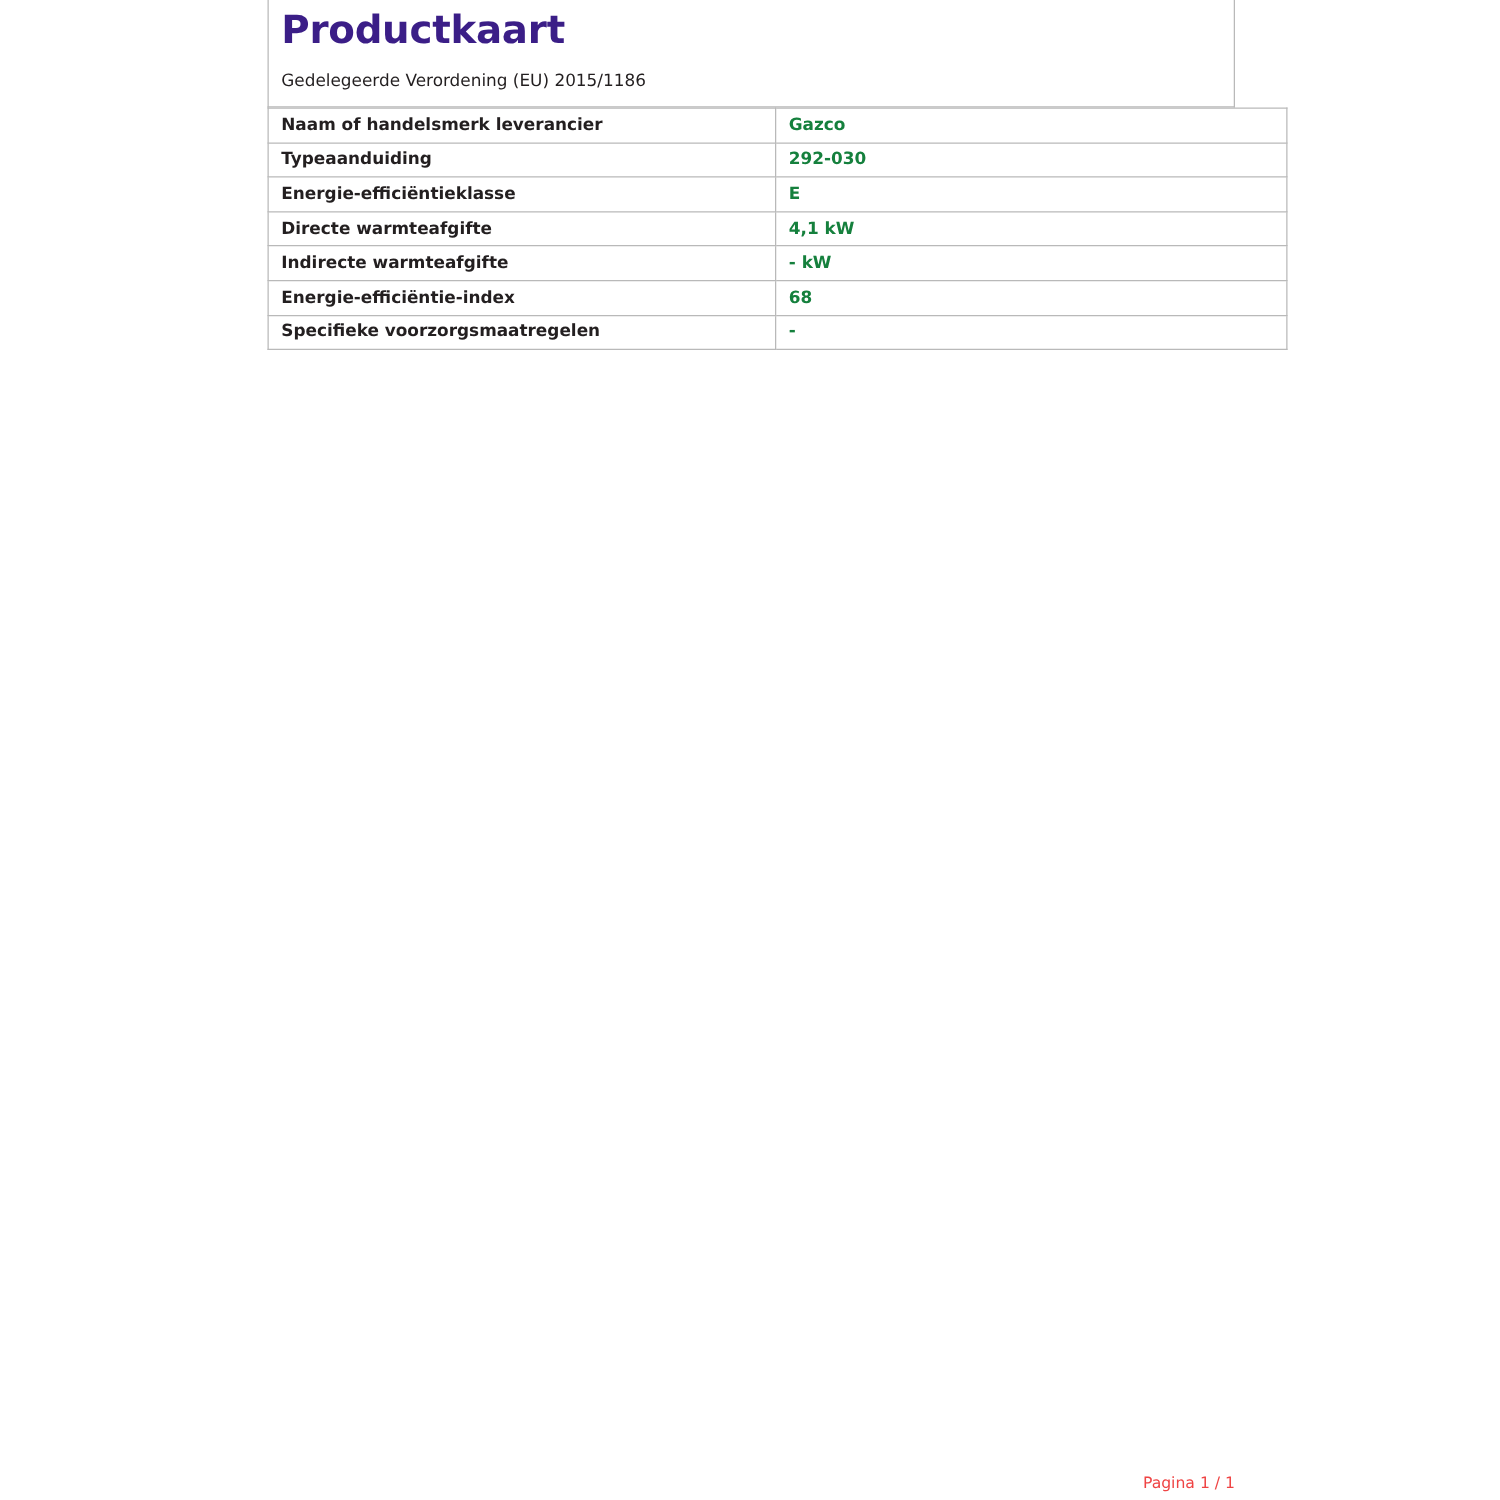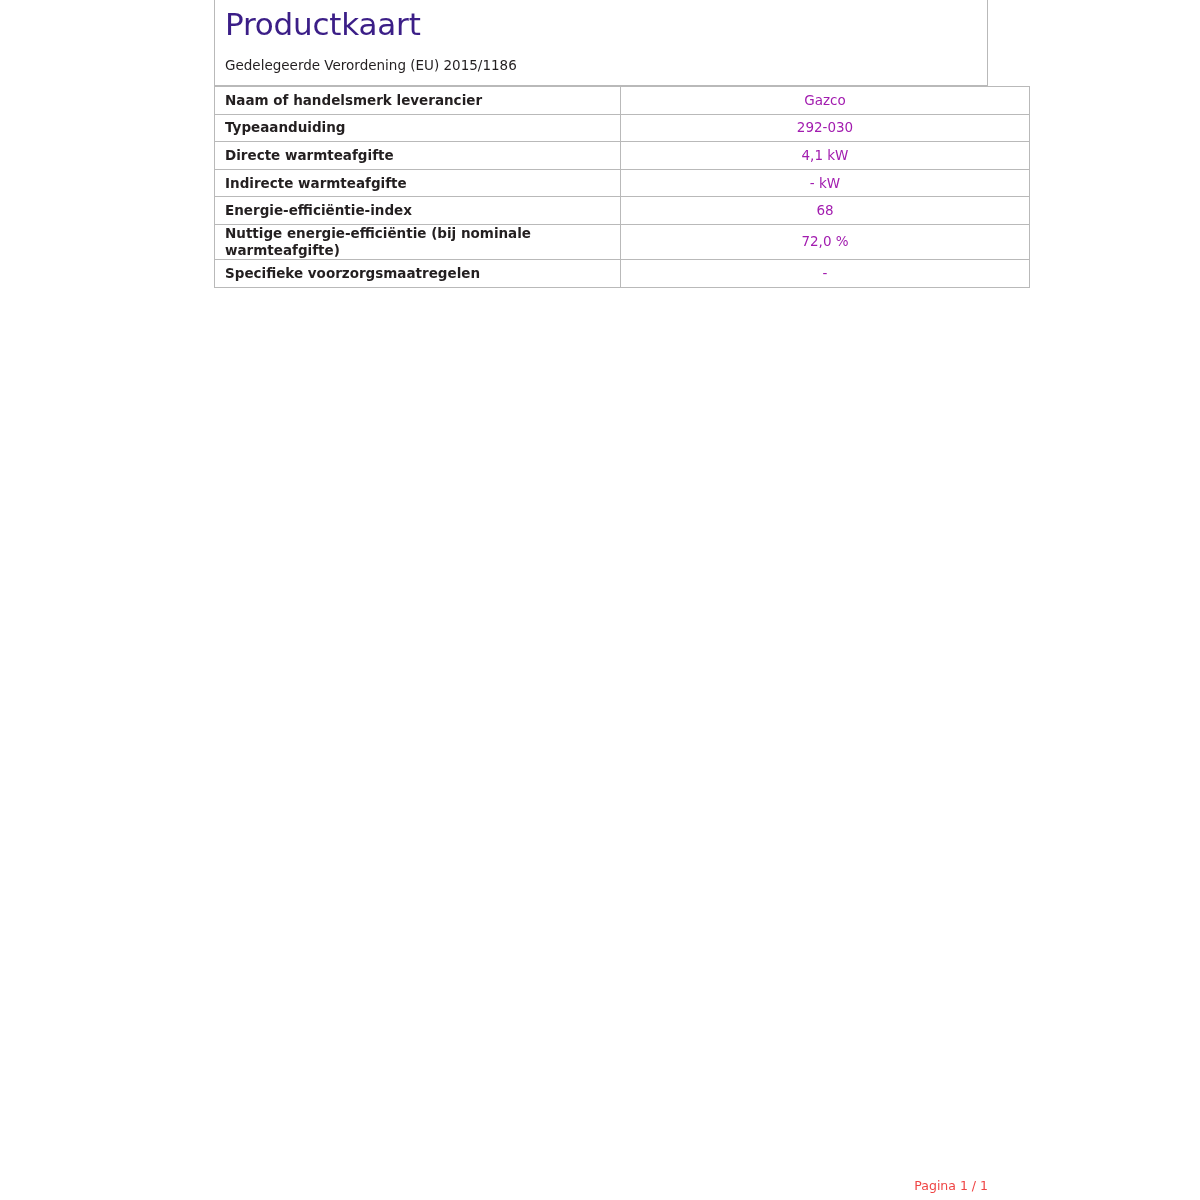--- a/index.html
+++ b/index.html
@@ -40,21 +40,21 @@
     padding: 0;
     height: 86px;
     position: relative;
   }
 
   .doc-title {
     position: absolute;
     left: 10px;
     top: 4px;
     font-size: 31px;
-    font-weight: normal;
+    font-weight: bold;
     color: #3b1e87;
     letter-spacing: -0.2px;
     line-height: 40px;
   }
 
   .doc-subtitle {
     position: absolute;
     left: 10px;
     top: 56px;
     font-size: 13.5px;
@@ -79,23 +79,22 @@
 
   table.spec-table td.label-cell {
     width: 385px;
     text-align: left;
     font-weight: bold;
     color: #231f20;
   }
 
   table.spec-table td.value-cell {
     width: 388px;
-    text-align: center;
-    font-weight: normal;
-    color: #a21caf;
+    font-weight: bold;
+    color: #15803d;
   }
 
   .page-footer {
     position: absolute;
     left: 0;
     top: 1178px;
     width: 988px;
     text-align: right;
     font-size: 12.5px;
     color: #ef4444;
@@ -117,34 +116,34 @@
       <tbody>
         <tr>
           <td class="label-cell">Naam of handelsmerk leverancier</td>
           <td class="value-cell">Gazco</td>
         </tr>
         <tr>
           <td class="label-cell">Typeaanduiding</td>
           <td class="value-cell">292-030</td>
         </tr>
         <tr>
+          <td class="label-cell">Energie-efficiëntieklasse</td>
+          <td class="value-cell">E</td>
+        </tr>
+        <tr>
           <td class="label-cell">Directe warmteafgifte</td>
           <td class="value-cell">4,1 kW</td>
         </tr>
         <tr>
           <td class="label-cell">Indirecte warmteafgifte</td>
           <td class="value-cell">- kW</td>
         </tr>
         <tr>
           <td class="label-cell">Energie-efficiëntie-index</td>
           <td class="value-cell">68</td>
-        </tr>
-        <tr>
-          <td class="label-cell">Nuttige energie-efficiëntie (bij nominale warmteafgifte)</td>
-          <td class="value-cell">72,0 %</td>
         </tr>
         <tr>
           <td class="label-cell">Specifieke voorzorgsmaatregelen</td>
           <td class="value-cell">-</td>
         </tr>
       </tbody>
     </table>
 
   </div>
 

